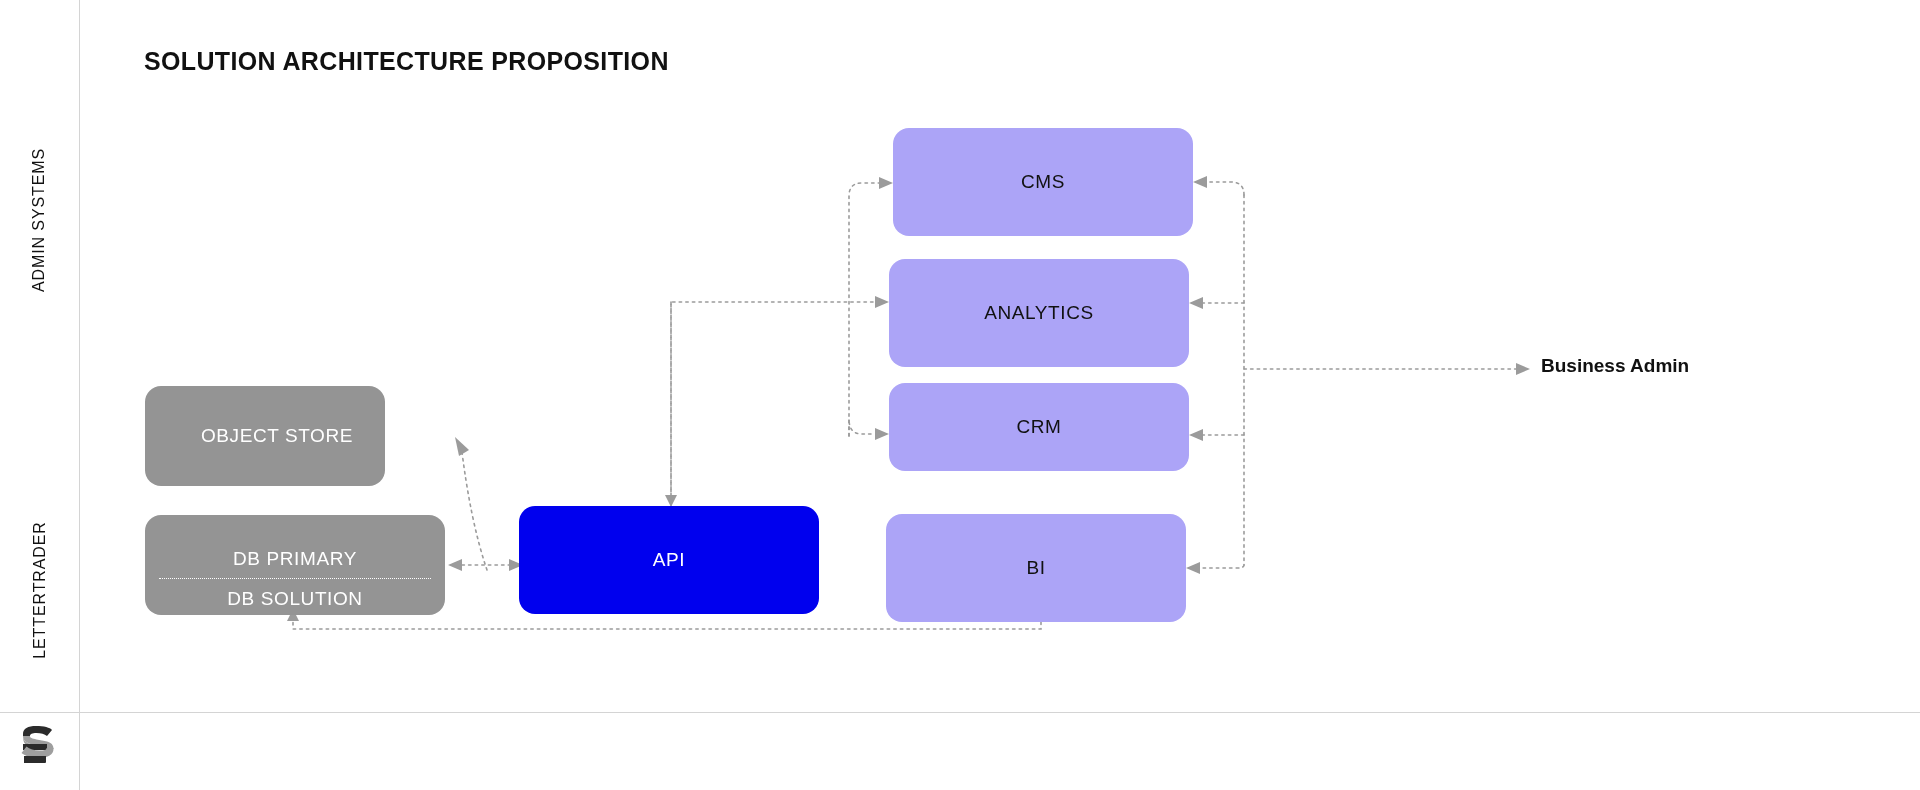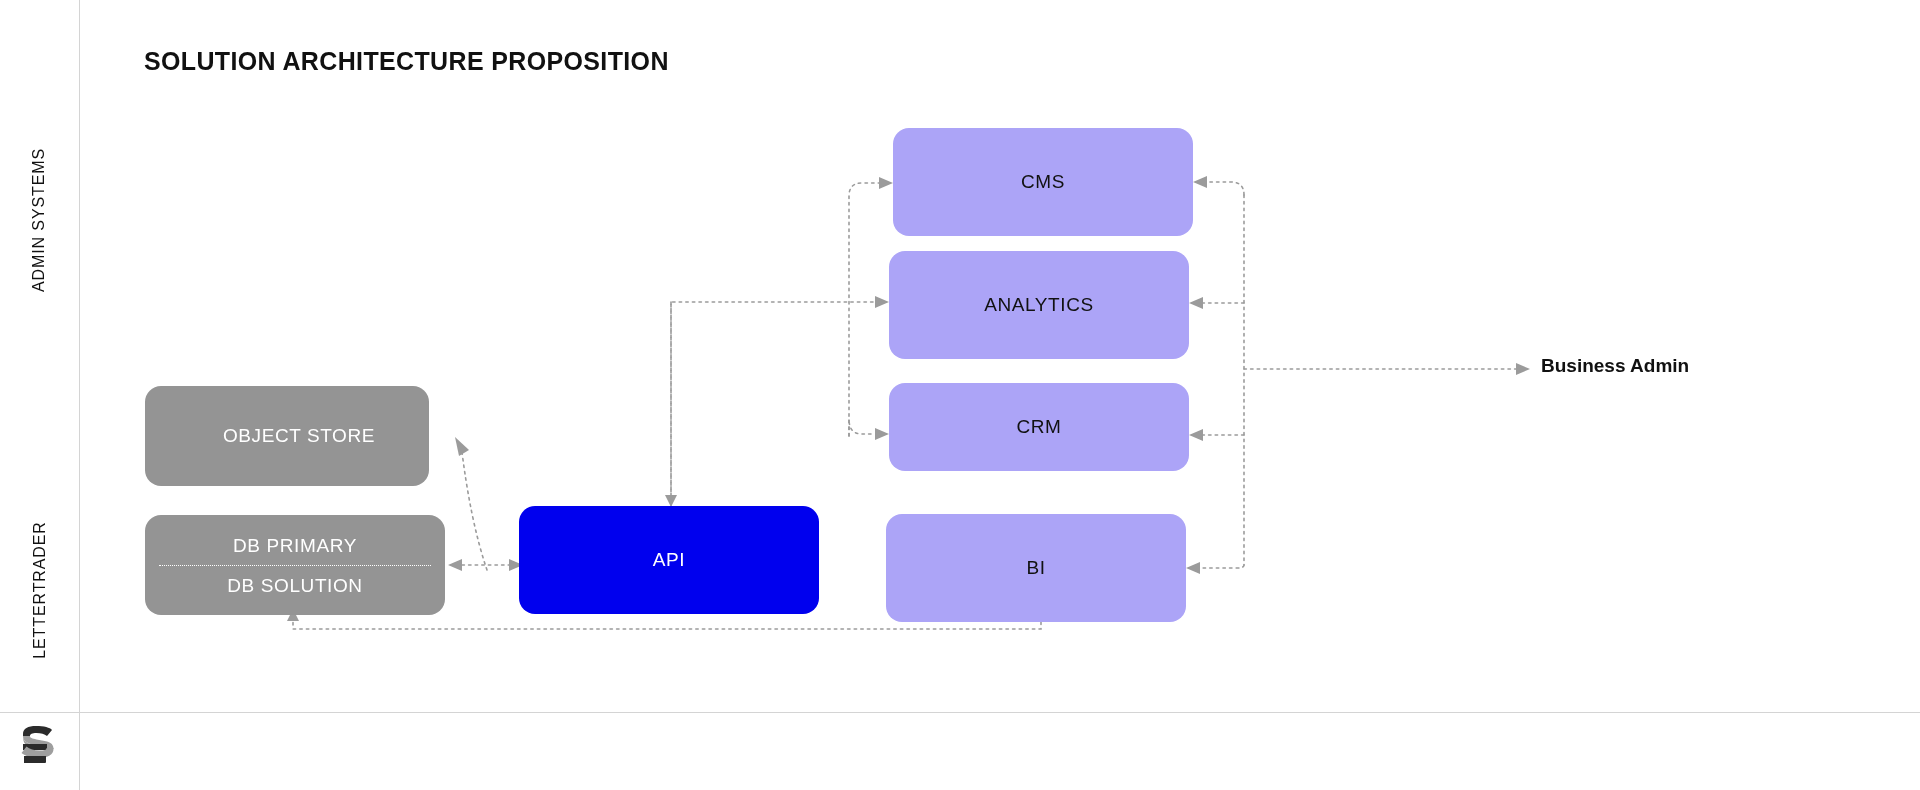--- a/index.html
+++ b/index.html
@@ -43,32 +43,32 @@
     position:absolute;border-radius:16px;
     display:flex;align-items:center;justify-content:center;
     font-size:19px;letter-spacing:.6px;
     box-sizing:border-box;
   }
   .node.purple{background:#aca4f7;color:#111;}
   .node.gray{background:#949494;color:#fff;}
   .node.blue{background:#0000ee;color:#fff;}
 
   #n-cms      {left:893px; top:128px; width:300px;height:108px;}
-  #n-analytics{left:889px; top:251px; width:300px;height:108px;}
+  #n-analytics{left:889px; top:259px; width:300px;height:108px;}
   #n-crm      {left:889px; top:383px; width:300px;height:88px;}
   #n-bi       {left:886px; top:514px; width:300px;height:108px;align-items:center;}
-  #n-objstore {left:145px; top:386px; width:284px;height:100px;padding-left:24px;}
+  #n-objstore {left:145px; top:386px; width:240px;height:100px;padding-left:24px;}
   #n-api      {left:519px; top:506px; width:300px;height:108px;}
 
   
   #n-db{
     left:145px;top:515px;width:300px;height:100px;
     border-radius:16px;background:#949494;color:#fff;
     position:absolute;box-sizing:border-box;
-    display:flex;flex-direction:column;align-items:center;justify-content:center;
+    display:flex;flex-direction:column;align-items:center;justify-content:flex-end;
   }
   #n-db .db-row{font-size:19px;letter-spacing:.6px;line-height:1;padding:7px 0;}
   #n-db .db-div{
     width:272px;height:0;border-top:1px dotted #ffffff;margin:3px 0;
   }
 
   
   #actor-business-admin{
     position:absolute;left:1541px;top:355px;
     font-size:19px;font-weight:bold;color:#111;white-space:nowrap;

